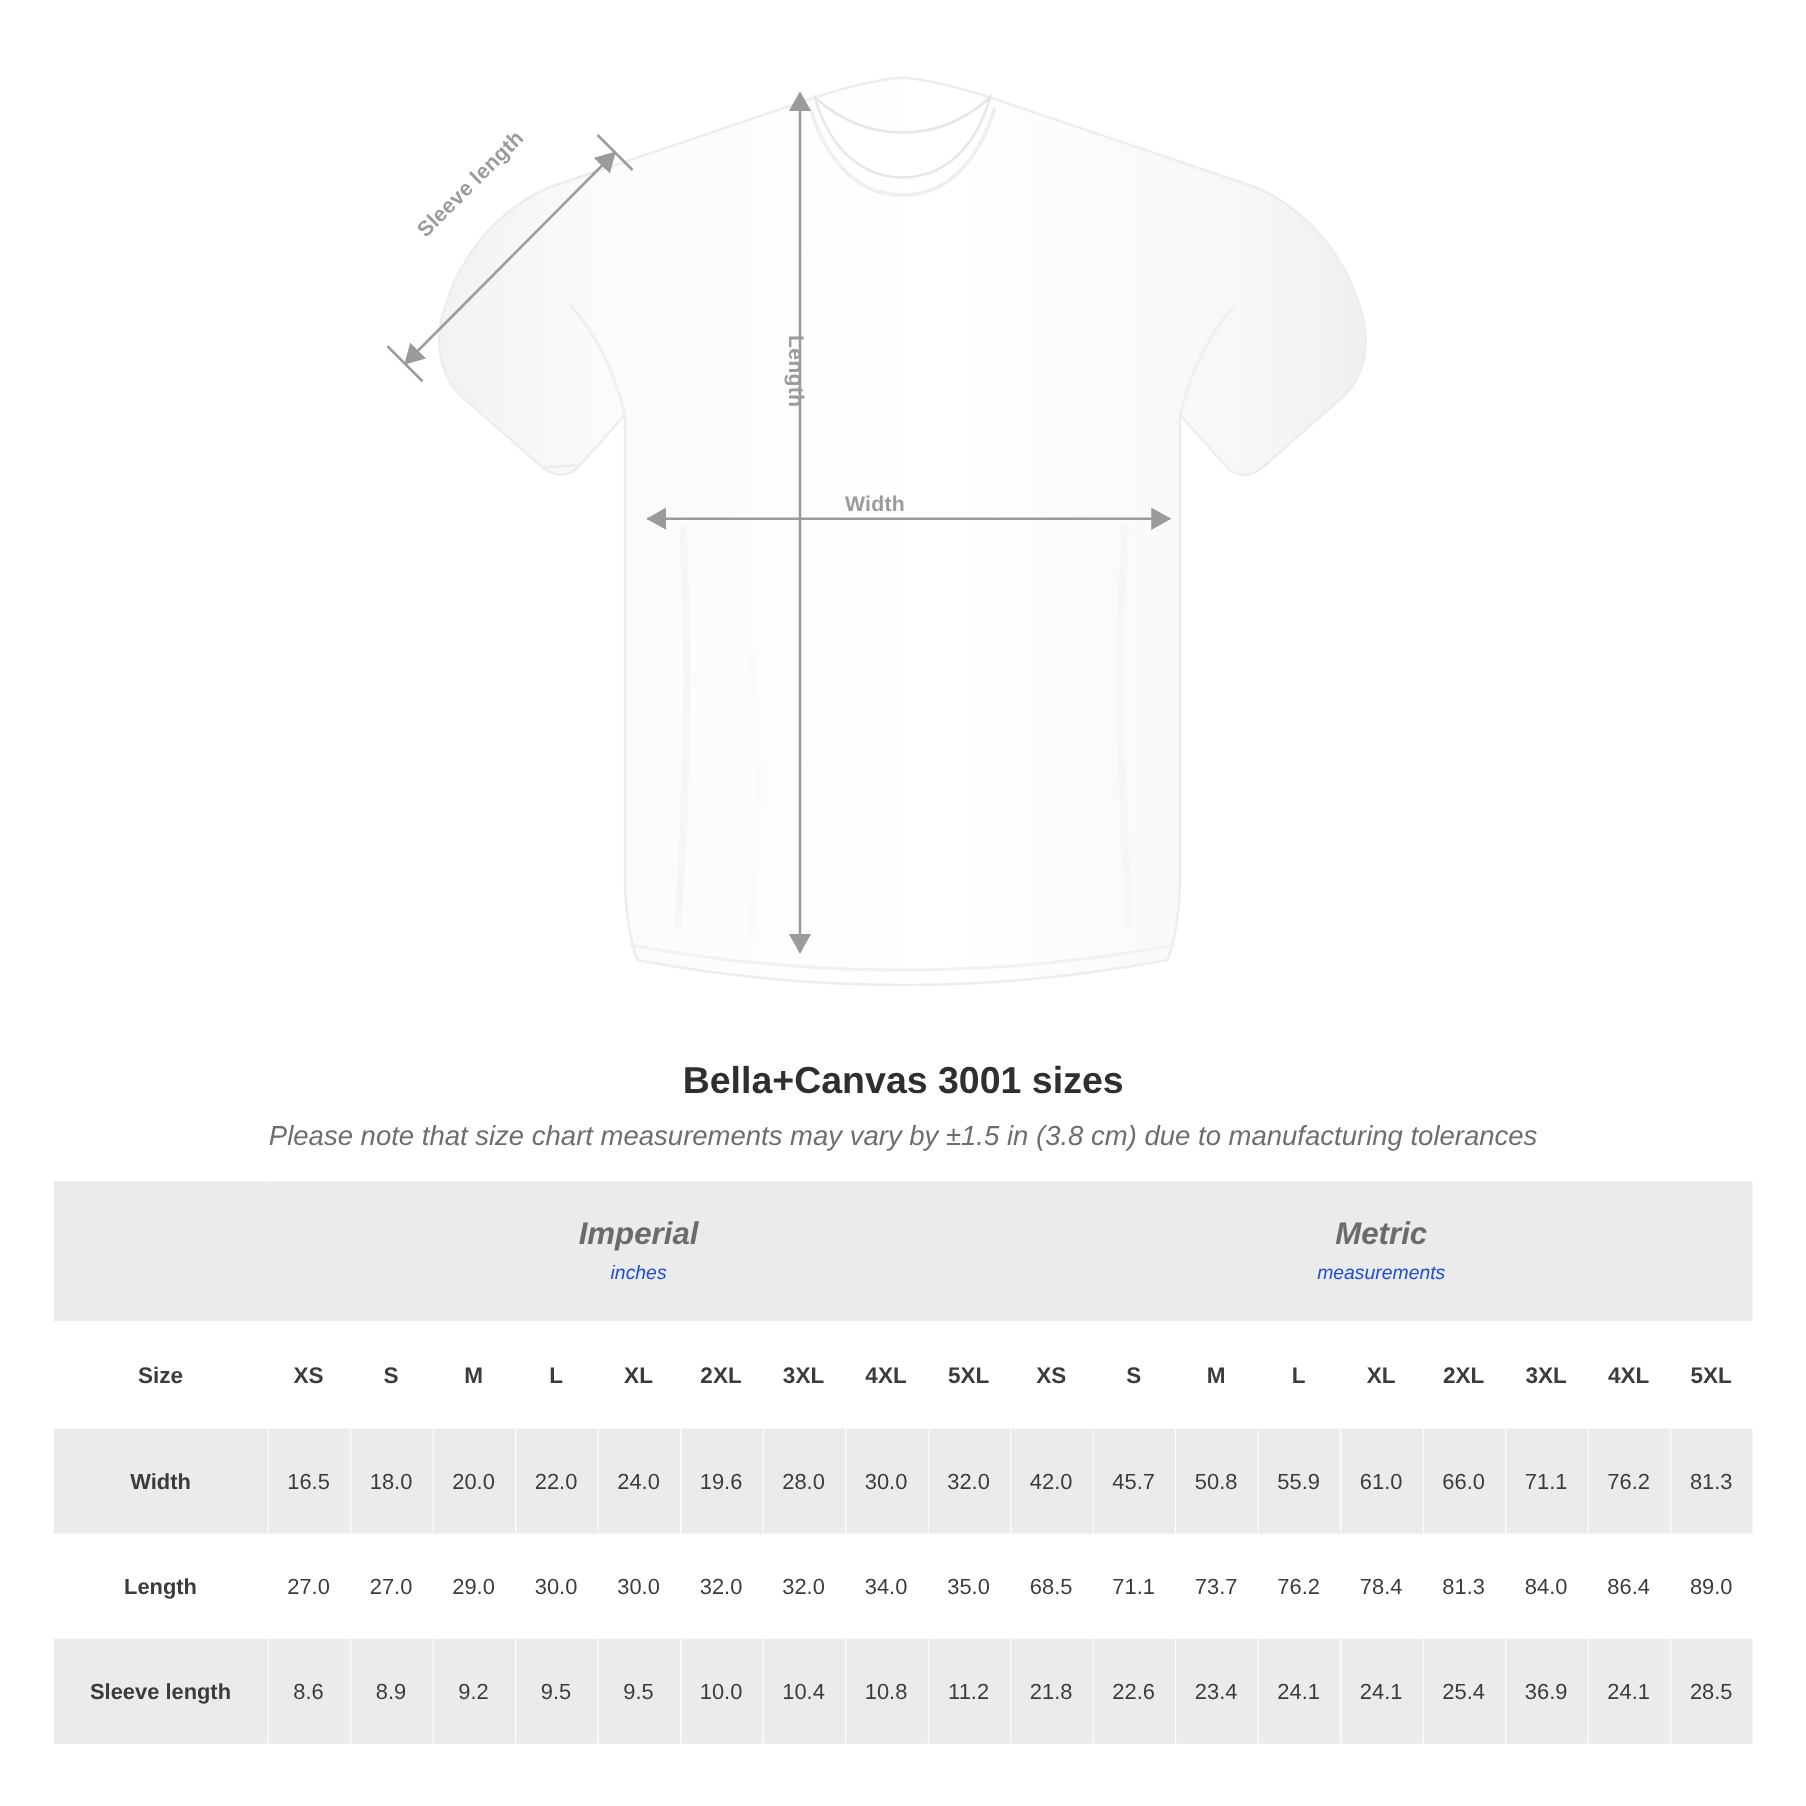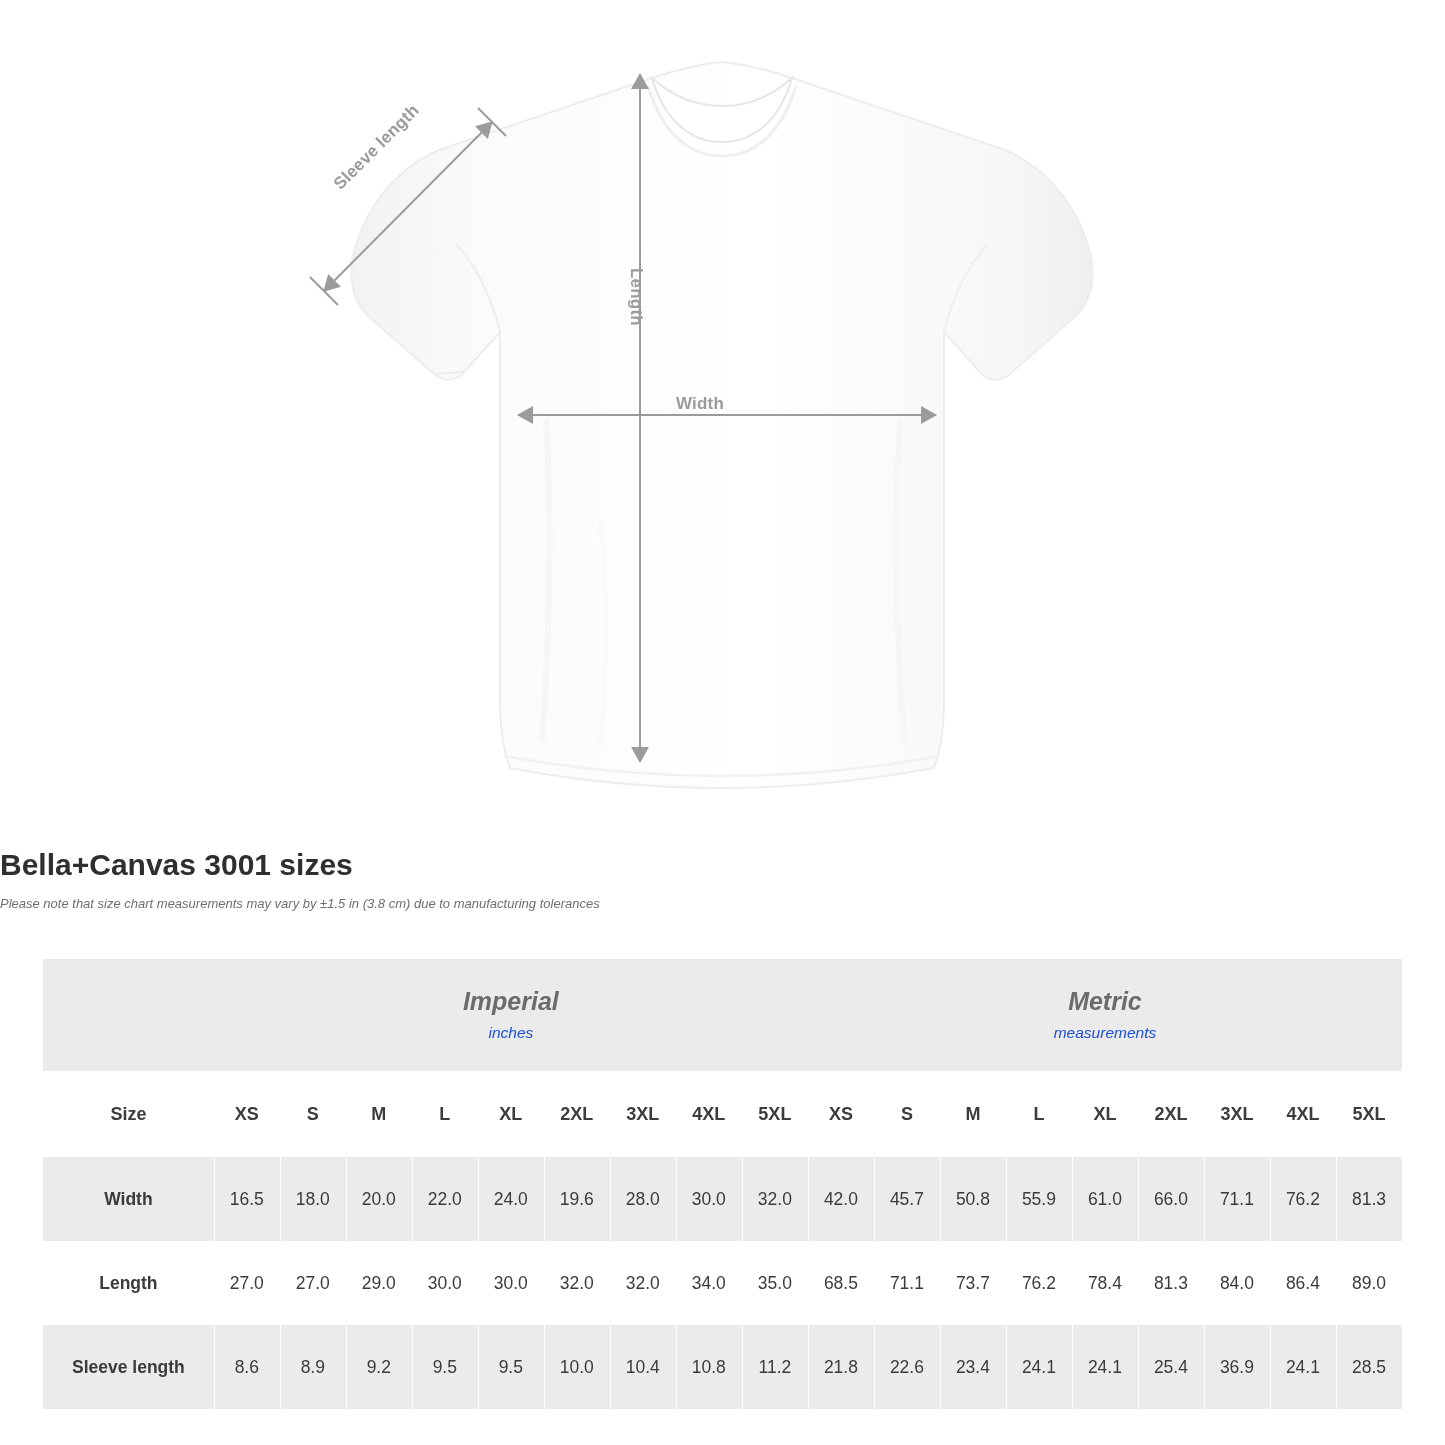--- a/index.html
+++ b/index.html
@@ -51,38 +51,39 @@
     transform: rotate(90deg);
     transform-origin: left top;
   }
   .dim-width {
     left: 676px;
     top: 394px;
   }
 
   
   .title-block {
+    text-align: center;
     margin-top: 28px;
   }
   .chart-title {
     font-size: 30px;
     font-weight: bold;
     color: #2f2f2f;
     margin: 0 0 14px 0;
   }
   .chart-note {
-    font-size: 13px;
+    font-size: 22px;
     font-style: italic;
     color: #6e6e6e;
     margin: 0;
   }
 
   
   .table-wrap {
-    margin: 48px 43px 0 43px;
+    margin: 23px 43px 0 43px;
     width: 1359px;
   }
   table.size-table {
     border-collapse: collapse;
     width: 100%;
     table-layout: fixed;
   }
   table.size-table td, table.size-table th {
     padding: 0;
     text-align: center;

